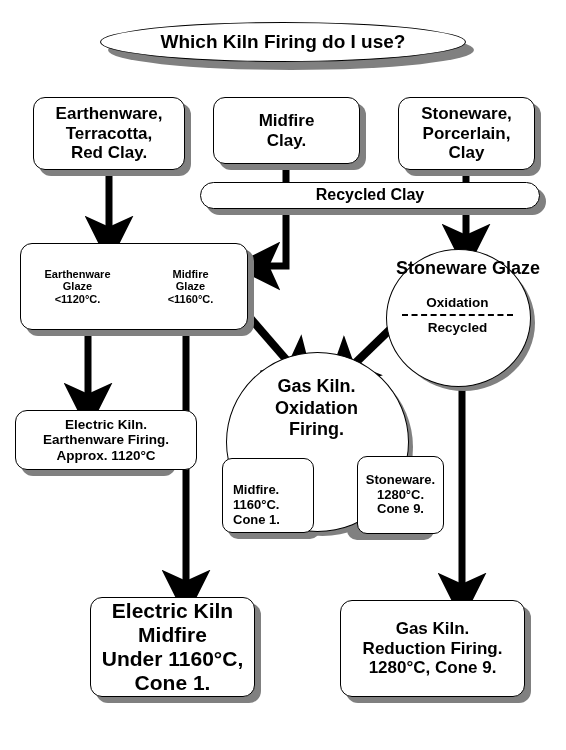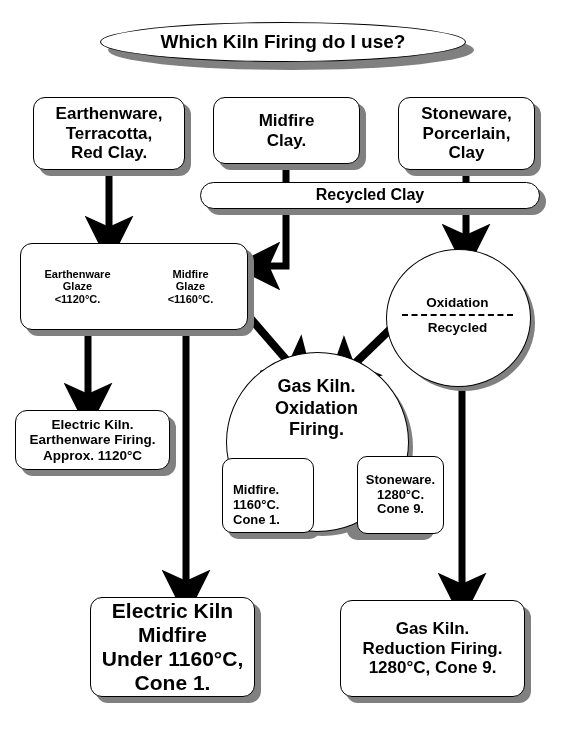--- a/index.html
+++ b/index.html
@@ -89,21 +89,21 @@
   
   #node-glaze-box {
     left: 20px; top: 243px; width: 228px; height: 87px;
     font-size: 11px; align-items: center; justify-content: space-around;
   }
   #node-glaze-box-shadow { left: 26px; top: 249px; width: 228px; height: 87px; }
   #node-glaze-box .col { width: 50%; }
 
   
   #node-electric-earthenware {
-    left: 15px; top: 410px; width: 155px; height: 60px; font-size: 13.5px;
+    left: 15px; top: 410px; width: 182px; height: 60px; font-size: 13.5px;
   }
   #node-electric-earthenware-shadow { left: 21px; top: 416px; width: 155px; height: 60px; }
 
   
   #node-midfire-cone { left: 222px; top: 458px; width: 92px; height: 75px; font-size: 13px; border-radius: 10px; }
   #node-midfire-cone-shadow { left: 228px; top: 464px; width: 92px; height: 75px; border-radius: 10px; }
   #node-midfire-cone .txt { text-align: left; padding-left: 10px; margin-top: 20px; }
 
   #node-stoneware-cone { left: 341px; top: 456px; width: 87px; height: 78px; font-size: 13px; border-radius: 10px; margin-left: 16px; }
   #node-stoneware-cone-shadow { left: 347px; top: 462px; width: 87px; height: 78px; border-radius: 10px; }
@@ -225,20 +225,21 @@
   <div class="node rr" id="node-stoneware-clay">
     <span class="txt">Stoneware,<br>Porcerlain,<br>Clay</span>
   </div>
 
   <div class="node rr" id="node-glaze-box">
     <span class="col">Earthenware<br>Glaze<br>&lt;1120°C.</span>
     <span class="col">Midfire<br>Glaze<br>&lt;1160°C.</span>
   </div>
 
   <div id="circle-stoneware-glaze"></div>
+  <div id="stoneware-glaze-title">Stoneware Glaze</div>
   <div id="stoneware-glaze-inner">
     <div>Oxidation</div>
     <div class="divider"></div>
     <div>Recycled</div>
   </div>
 
   <div id="circle-gas-kiln"></div>
   <div id="gas-kiln-title">Gas Kiln.<br>Oxidation<br>Firing.</div>
 
   <div class="node rr" id="node-electric-earthenware">

